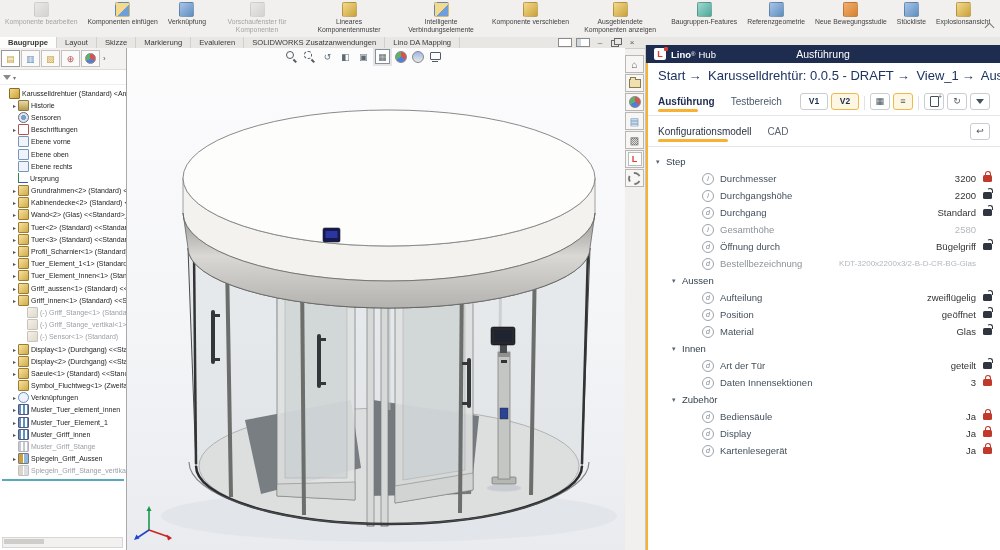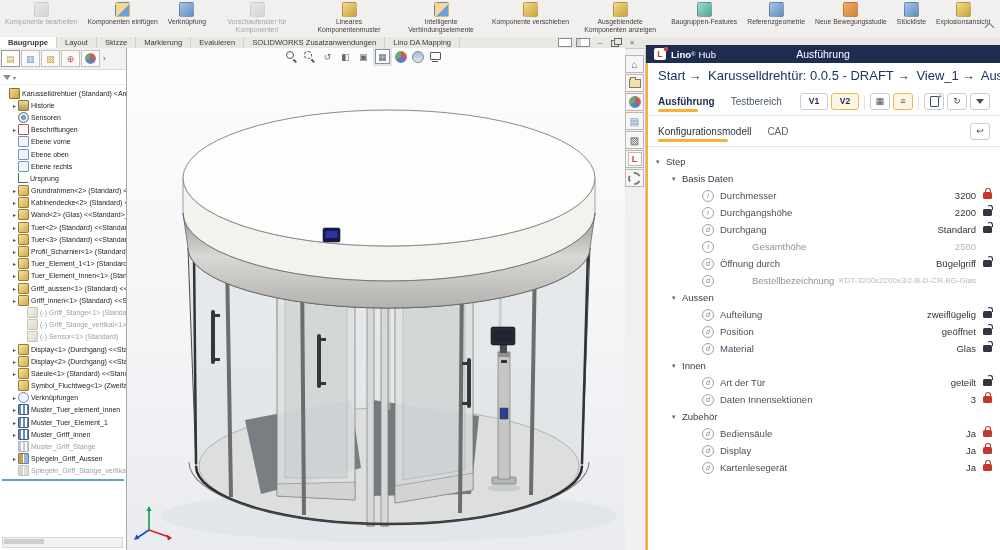--- a/index.html
+++ b/index.html
@@ -154,21 +154,21 @@
   .lrow{display:flex;align-items:center;height:17px;padding-right:8px;cursor:default;}
   .lrow.ind0{padding-left:10px;} .lrow.ind1{padding-left:26px;} .lrow.param{padding-left:56px;}
   .chev{font-size:7px;color:#5a6572;width:10px;flex:none;}
   .chev:empty{display:none;}
   .pcirc{width:10px;height:10px;border:1px solid #9aa4ad;border-radius:50%;color:#7a848d;
     font-size:7px;display:inline-flex;align-items:center;justify-content:center;flex:none;
     margin-right:6px;font-style:italic;}
   .pcirc:empty{display:none;}
   .plabel{color:#44505c;white-space:nowrap;}
   .lrow.group .plabel{color:#33404e;}
-  .lrow.calc .plabel{color:#8a939b;margin-left:32px;}
+  .lrow.calc .plabel{color:#8a939b;}
   .pval{margin-left:auto;color:#333;white-space:nowrap;}
   .pval.muted{color:#b3b9bf;}
   .pval.small{font-size:8px;}
   .lock{width:9px;height:7px;border-radius:1.5px;position:relative;display:inline-block;
     margin-left:7px;flex:none;visibility:hidden;cursor:pointer;}
   .lock.locked{visibility:visible;background:#c0392b;}
   .lock.locked::before{content:'';position:absolute;top:-4px;left:1.5px;width:4px;height:4px;
     border:1.5px solid #c0392b;border-bottom:none;border-radius:3px 3px 0 0;}
   .lock.unlocked{visibility:visible;background:#2f3640;}
   .lock.unlocked::before{content:'';position:absolute;top:-4.5px;left:3.5px;width:4px;height:4px;
@@ -718,27 +718,20 @@
   <div class="lrows">
 
       <div class="lrow group ind0">
         <span class="chev">▾</span>
 
         <span class="plabel">Step</span>
         <span class="pval"></span>
         <span class="lock"></span>
       </div>
 
-      <div class="lrow group ind1">
-        <span class="chev">▾</span>
-
-        <span class="plabel">Basis Daten</span>
-        <span class="pval"></span>
-        <span class="lock"></span>
-      </div>
 
       <div class="lrow param">
 
         <span class="pcirc">i</span>
         <span class="plabel">Durchmesser</span>
         <span class="pval">3200</span>
         <span class="lock locked"></span>
       </div>
 
       <div class="lrow param">

